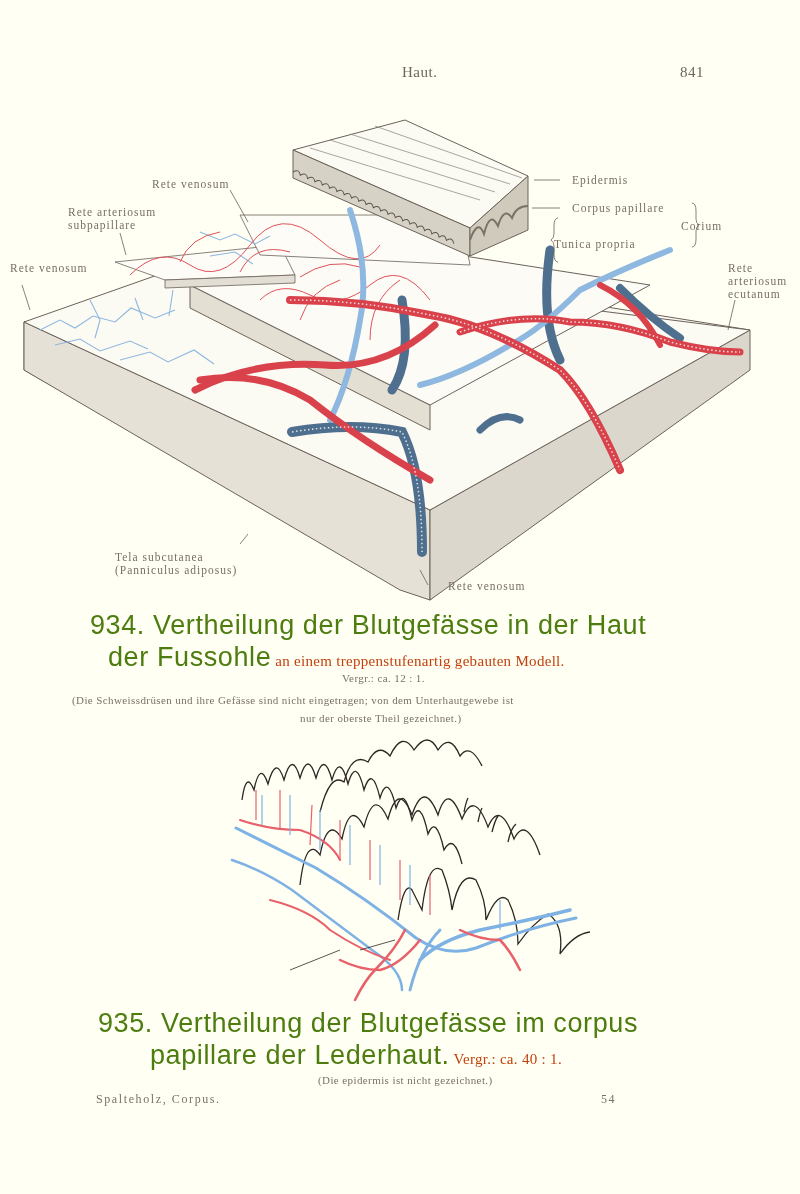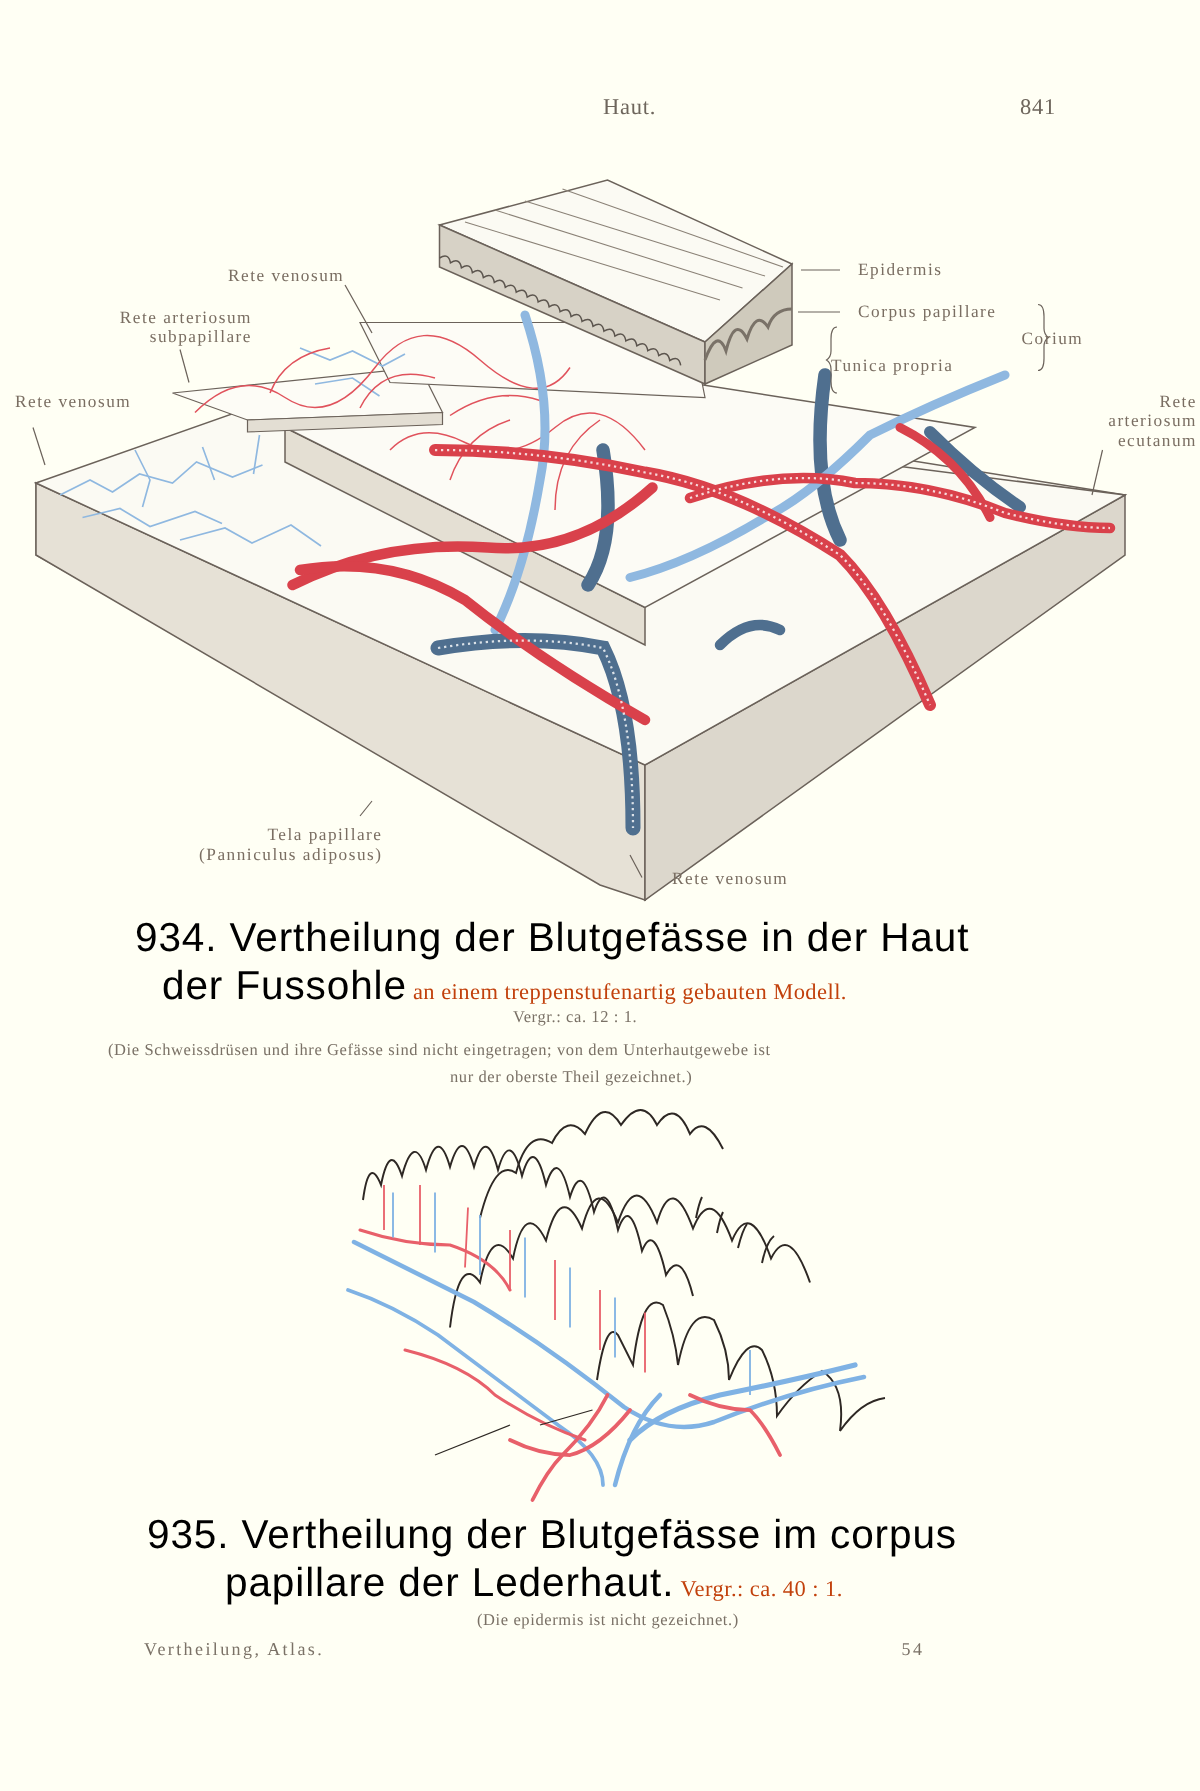--- a/index.html
+++ b/index.html
@@ -5,24 +5,24 @@
   html, body { margin: 0; padding: 0; }
   body {
     width: 800px; height: 1194px; position: relative; overflow: hidden;
     background: #fffff4;
     font-family: "Liberation Serif", "DejaVu Serif", serif;
     color: #4a4036;
   }
   .abs { position: absolute; }
   .running-head { top: 64px; font-size: 15px; color: #6e665c; letter-spacing: 0.5px; }
   .label { font-size: 11.5px; color: #7a6e62; letter-spacing: 1px; line-height: 13px; white-space: nowrap; }
-  .label.center { text-align: right; }
+  .label.center { text-align: left; }
   .caption-main {
     font-family: "Liberation Sans", "DejaVu Sans", sans-serif;
-    font-size: 27px; color: #000000; letter-spacing: 0.6px; white-space: nowrap;
+    font-size: 27px; color: #4d7c0f; letter-spacing: 0.6px; white-space: nowrap;
   }
   .caption-sub { font-family: "Liberation Serif", serif; font-size: 15px; color: #c2410c; letter-spacing: 0.3px; }
   .small { font-size: 11px; color: #7a7166; letter-spacing: 0.4px; white-space: nowrap; }
   .footer { font-size: 12px; color: #7a7166; letter-spacing: 1.6px; }
   svg { position: absolute; overflow: visible; }
 </style>
 </head>
 <body>
 
 <div class="abs running-head" style="left:370px;margin-left:32px;">Haut.</div>
@@ -119,21 +119,21 @@
 <div class="abs label" style="left:572px;top:174px;">Epidermis</div>
 <div class="abs label" style="left:572px;top:202px;">Corpus papillare</div>
 <div class="abs label" style="left:554px;top:238px;">Tunica propria</div>
 <div class="abs label" style="left:681px;top:220px;">Corium</div>
 <div class="abs label center" style="left:728px;top:262px;width:70px;">
   <div>Rete</div>
   <div>arteriosum</div>
   <div>ecutanum</div>
 </div>
 <div class="abs label center" style="left:115px;top:551px;width:140px;">
-  <div>Tela papillare</div>
+  <div>Tela subcutanea</div>
   <div>(Panniculus adiposus)</div>
 </div>
 <div class="abs label" style="left:448px;top:580px;">Rete venosum</div>
 
 <div class="abs caption-main" style="left:90px;top:610px;">934. Vertheilung der Blutgefässe in der Haut</div>
 <div class="abs" style="left:108px;top:642px;white-space:nowrap;">
   <span class="caption-main">der Fussohle</span>
   <span class="caption-sub">an einem treppenstufenartig gebauten Modell.</span>
 </div>
 <div class="abs small" style="left:342px;top:672px;">Vergr.: ca. 12 : 1.</div>
@@ -179,14 +179,14 @@
   </g>
 </svg>
 
 <div class="abs caption-main" style="left:98px;top:1008px;">935. Vertheilung der Blutgefässe im corpus</div>
 <div class="abs" style="left:150px;top:1040px;white-space:nowrap;">
   <span class="caption-main">papillare der Lederhaut.</span>
   <span class="caption-sub">Vergr.: ca. 40 : 1.</span>
 </div>
 <div class="abs small" style="left:318px;top:1074px;">(Die epidermis ist nicht gezeichnet.)</div>
 
-<div class="abs footer" style="left:96px;top:1092px;">Vertheilung, Atlas.</div>
+<div class="abs footer" style="left:96px;top:1092px;">Spalteholz, Corpus.</div>
 <div class="abs footer" style="left:601px;top:1092px;">54</div>
 
 </body></html>

